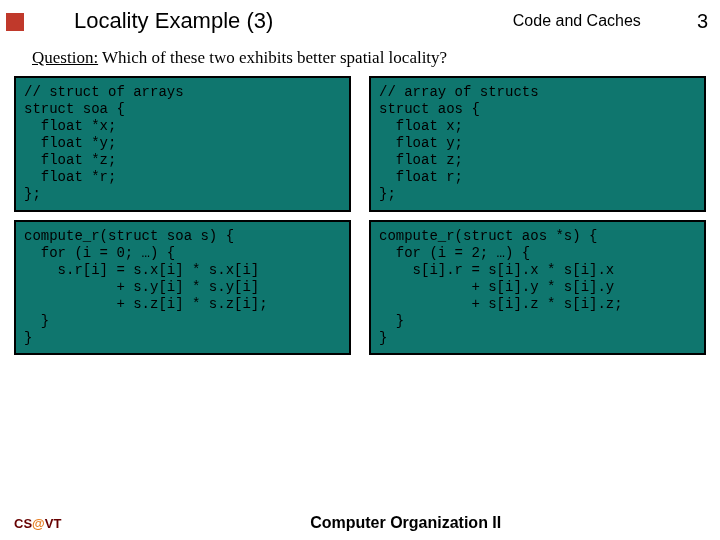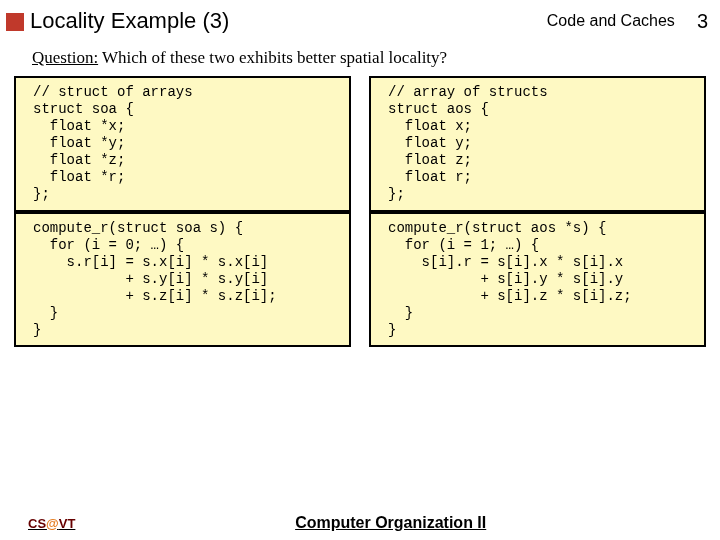--- a/index.html
+++ b/index.html
@@ -1,15 +1,15 @@
 <!DOCTYPE html>
 <html><head>
 <meta charset="utf-8">
 <style>
-  * { box-sizing: border-box; margin: 0; padding: 0; }
+  * { box-sizing: border-box; margin: 0; padding: 0; gap: 44px; }
   body {
     width: 720px;
     height: 540px;
     background: #fff;
     font-family: Arial, Helvetica, sans-serif;
     position: relative;
     overflow: hidden;
   }
   .header {
     display: flex;
@@ -25,59 +25,58 @@
     margin-top: 2px;
   }
   .title {
     font-size: 22px;
     font-weight: 400;
     flex: 1;
   }
   .section-label {
     font-size: 16px;
     font-weight: 400;
-    margin-right: 22px;
+    margin-right: 12px;
   }
   .pagenum {
     font-size: 20px;
   }
   .question {
     font-family: "Times New Roman", Times, serif;
     font-size: 17px;
     padding: 10px 20px 8px 32px;
   }
   .question .qlabel {
     text-decoration: underline;
   }
   .code-row {
     display: flex;
     gap: 18px;
     padding: 0 14px;
   }
   .code-box {
     flex: 1;
     border: 2.5px solid #000;
-    background: #fef9c3;
-    padding: 6px 17px;
+    background: #0f766e;
+    padding: 6px 8px;
     font-family: "Courier New", Courier, monospace;
     font-size: 14px;
     line-height: 1.22;
     white-space: pre;
     min-height: 110px;
   }
-  .code-row.second { }
+  .code-row.second { margin-top: 8px; }
   .footer {
     position: absolute;
     bottom: 8px;
-    left: 14px;
+    left: 0;
     right: 0;
     display: flex;
     align-items: center;
     padding: 0 14px;
-    text-decoration: underline;
   }
   .footer-left {
     font-size: 13px;
     font-weight: bold;
     color: #660000;
   }
   .footer-left .at { color: #e67e22; }
   .footer-center {
     flex: 1;
     text-align: center;
@@ -121,21 +120,21 @@
 
 <div class="code-row second">
   <div class="code-box">compute_r(struct soa s) {
   for (i = 0; …) {
     s.r[i] = s.x[i] * s.x[i]
            + s.y[i] * s.y[i]
            + s.z[i] * s.z[i];
   }
 }</div>
   <div class="code-box">compute_r(struct aos *s) {
-  for (i = 1; …) {
+  for (i = 2; …) {
     s[i].r = s[i].x * s[i].x
            + s[i].y * s[i].y
            + s[i].z * s[i].z;
   }
 }</div>
 </div>
 
 <div class="footer">
   <div class="footer-left">
     <span>CS</span><span class="at">@</span><span>VT</span>

